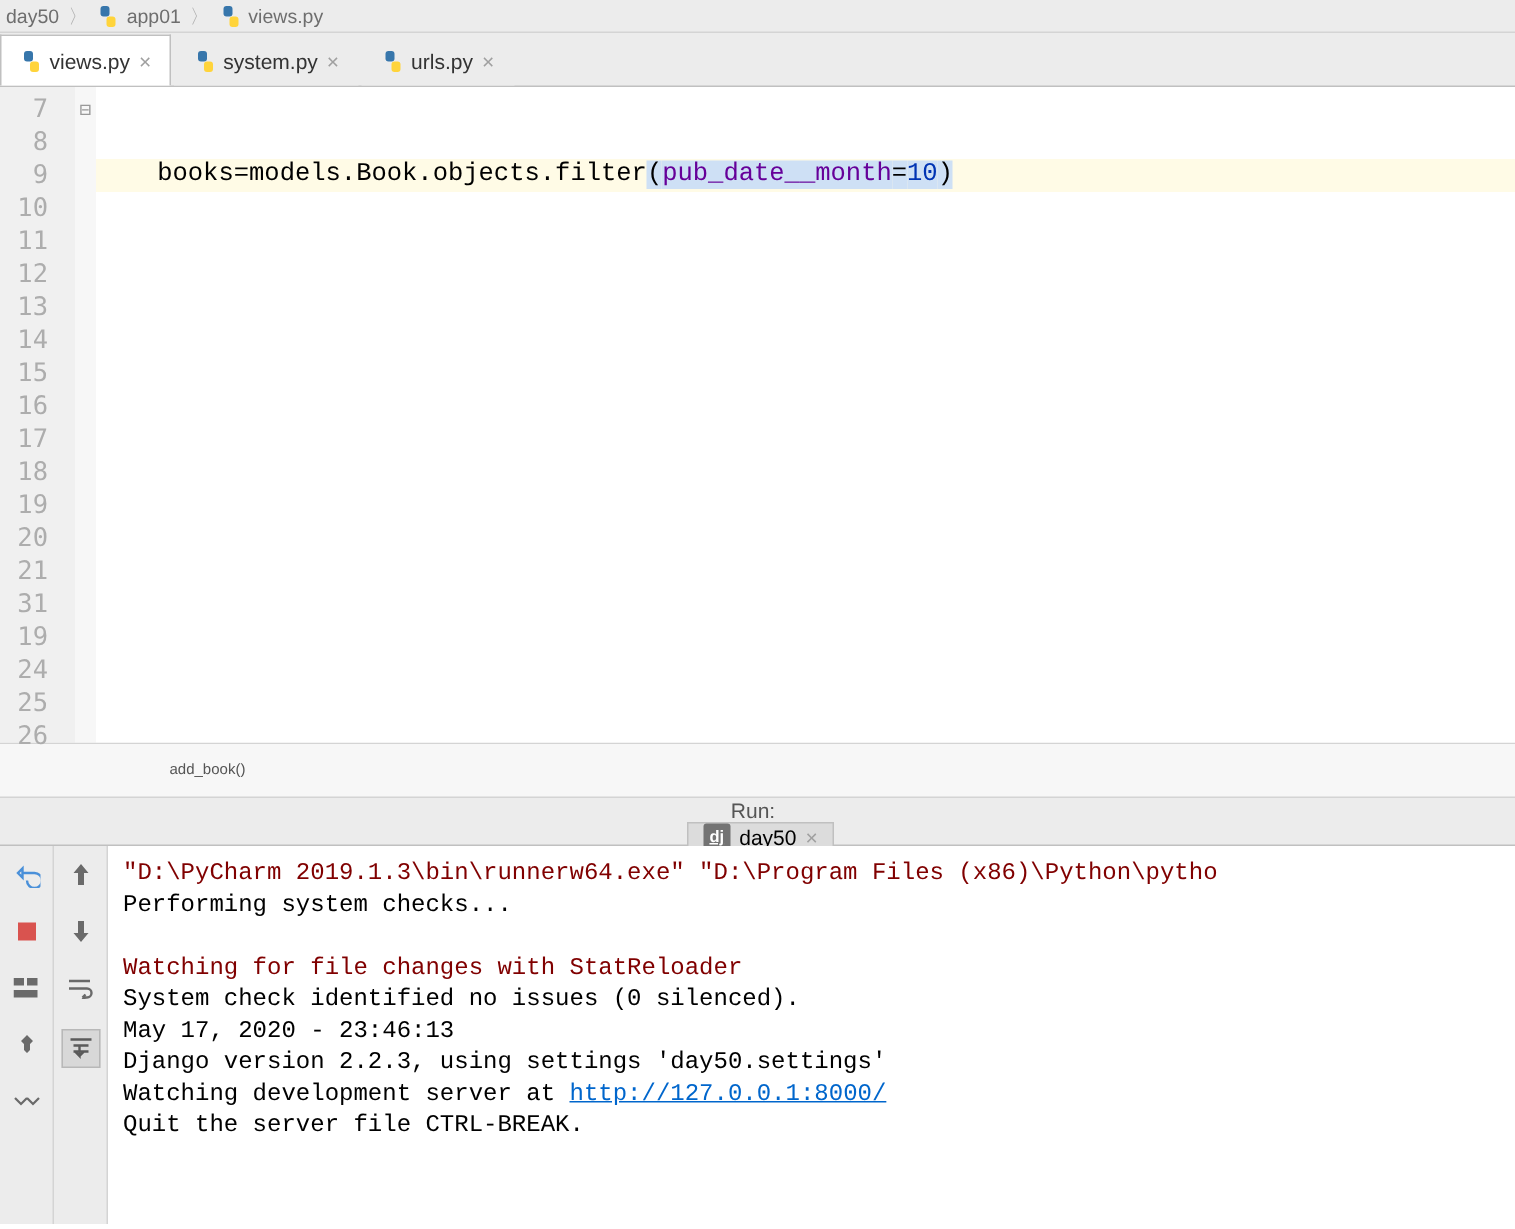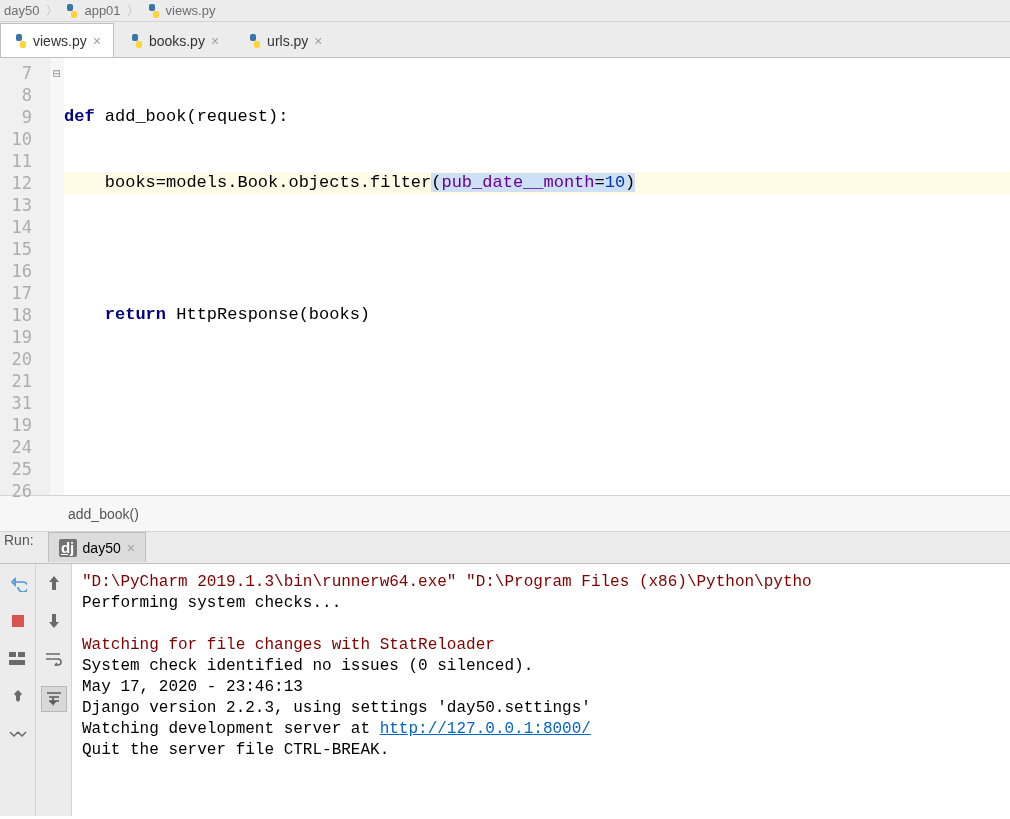--- a/index.html
+++ b/index.html
@@ -19,26 +19,26 @@
   .fold-mark { font-family:Consolas,monospace; font-size:13px; color:#999; }
   .code { flex:1; padding-top:4px; font-family:Consolas,"Courier New",monospace; font-size:17px; line-height:22px; white-space:pre; background:#fff; overflow:hidden; }
   .code .row { height:22px; }
   .code .hl { background:#fffbe6;font-family:Liberation Mono, monospace; }
   .kw { color:#000080; font-weight:bold; }
   .fn { color:#000; }
   .param { color:#660099; }
   .num { color:#0033b3; }
   .brace-hl { background:#cee0f5; }
   .selsep { background:#cee0f5; }
-  .crumb-bar { height:36px; background:#f7f7f7; border-bottom:1px solid #d4d4d4; padding-left:68px; display:flex; align-items:center; font-size:14px; color:#555; }
-  .run-head { height:32px; background:#ececec; border-bottom:1px solid #c0c0c0; display:flex; align-items:flex-start; }
+  .crumb-bar { height:36px; background:#f7f7f7; border-bottom:1px solid #d4d4d4; padding-left:113px; display:flex; align-items:center; font-size:10px; color:#555; }
+  .run-head { height:32px; background:#ececec; border-bottom:1px solid #c0c0c0; display:flex; align-items:center;flex-direction:column; }
   .run-head .lbl { padding:0 10px 0 4px; color:#555; font-size:14px; }
   .run-head .runtab { display:flex; align-items:center; height:30px; padding:0 10px; background:#dcdcdc; border:1px solid #c0c0c0; border-bottom:none; margin-left:4px; font-size:14px; }
   .run-head .runtab .close { margin-left:6px; color:#a0a0a0; }
-  .dj-ico { display:inline-block; width:18px; height:18px; background:#737373; color:#fff; font-size:15px; font-weight:bold; display:inline-flex; align-items:center; justify-content:center; border-radius:2px; margin-right:6px;text-decoration:underline; }
+  .dj-ico { display:inline-block; width:18px; height:18px; background:#737373; color:#fff; font-size:11px; font-weight:bold; display:inline-flex; align-items:center; justify-content:center; border-radius:2px; margin-right:6px;text-decoration:underline; }
   .run-body { display:flex; height:252px; }
   .sidecol { width:36px; background:#ececec; border-right:1px solid #d4d4d4; display:flex; flex-direction:column; align-items:center; padding-top:8px; gap:16px; }
   .sidecol.c2 { border-right:1px solid #d4d4d4; }
   .ico-btn { width:22px; height:22px; display:flex; align-items:center; justify-content:center; color:#5a5a5a; cursor:pointer; }
   .console { flex:1; padding:8px 10px; font-family:Consolas,"Courier New",monospace; font-size:16px; line-height:21px; white-space:pre; overflow:hidden; background:#fff; }
   .console .maroon { color:#800000; }
   .console a { color:#0066cc; text-decoration:underline; }
   svg { display:block; }
 </style>
 </head>
@@ -75,21 +75,21 @@
     <span>views.py</span>
     <span class="close">×</span>
   </div>
   <div class="tab">
     <span class="py-ico">
         <svg viewBox="0 0 16 16">
           <rect x="3" y="1" width="6" height="7" rx="2" fill="#3776ab"></rect>
           <rect x="7" y="8" width="6" height="7" rx="2" fill="#ffd43b"></rect>
         </svg>
       </span>
-    <span>books.py</span>
+    <span>system.py</span>
     <span class="close">×</span>
   </div>
   <div class="tab">
     <span class="py-ico">
         <svg viewBox="0 0 16 16">
           <rect x="3" y="1" width="6" height="7" rx="2" fill="#3776ab"></rect>
           <rect x="7" y="8" width="6" height="7" rx="2" fill="#ffd43b"></rect>
         </svg>
       </span>
     <span>urls.py</span>
@@ -119,24 +119,22 @@
       <div>24</div>
       <div>25</div>
       <div>26</div>
     </div>
   <div class="gut-fold">
     <div>
         <span class="fold-mark">⊟</span>
       </div>
   </div>
   <div class="code">
-    <div class="row"><span class="kw">def</span> <span class="fn">add_book</span>(request):</div>
     <div class="row hl"><span>    books=models.Book.objects.filter</span><span class="brace-hl">(</span><span class="selsep"><span class="param">pub_date__month</span></span><span class="selsep">=</span><span class="selsep"><span class="num">10</span></span><span class="brace-hl">)</span></div>
     <div class="row"></div>
-    <div class="row">    <span class="kw">return</span> <span>HttpResponse(books)</span></div>
     <div class="row"></div><div class="row"></div><div class="row"></div><div class="row"></div><div class="row"></div><div class="row"></div>
   </div>
 </div>
 
 <div class="crumb-bar">
   <span>add_book()</span>
 </div>
 
 <div class="run-head">
   <span class="lbl">Run:</span>

